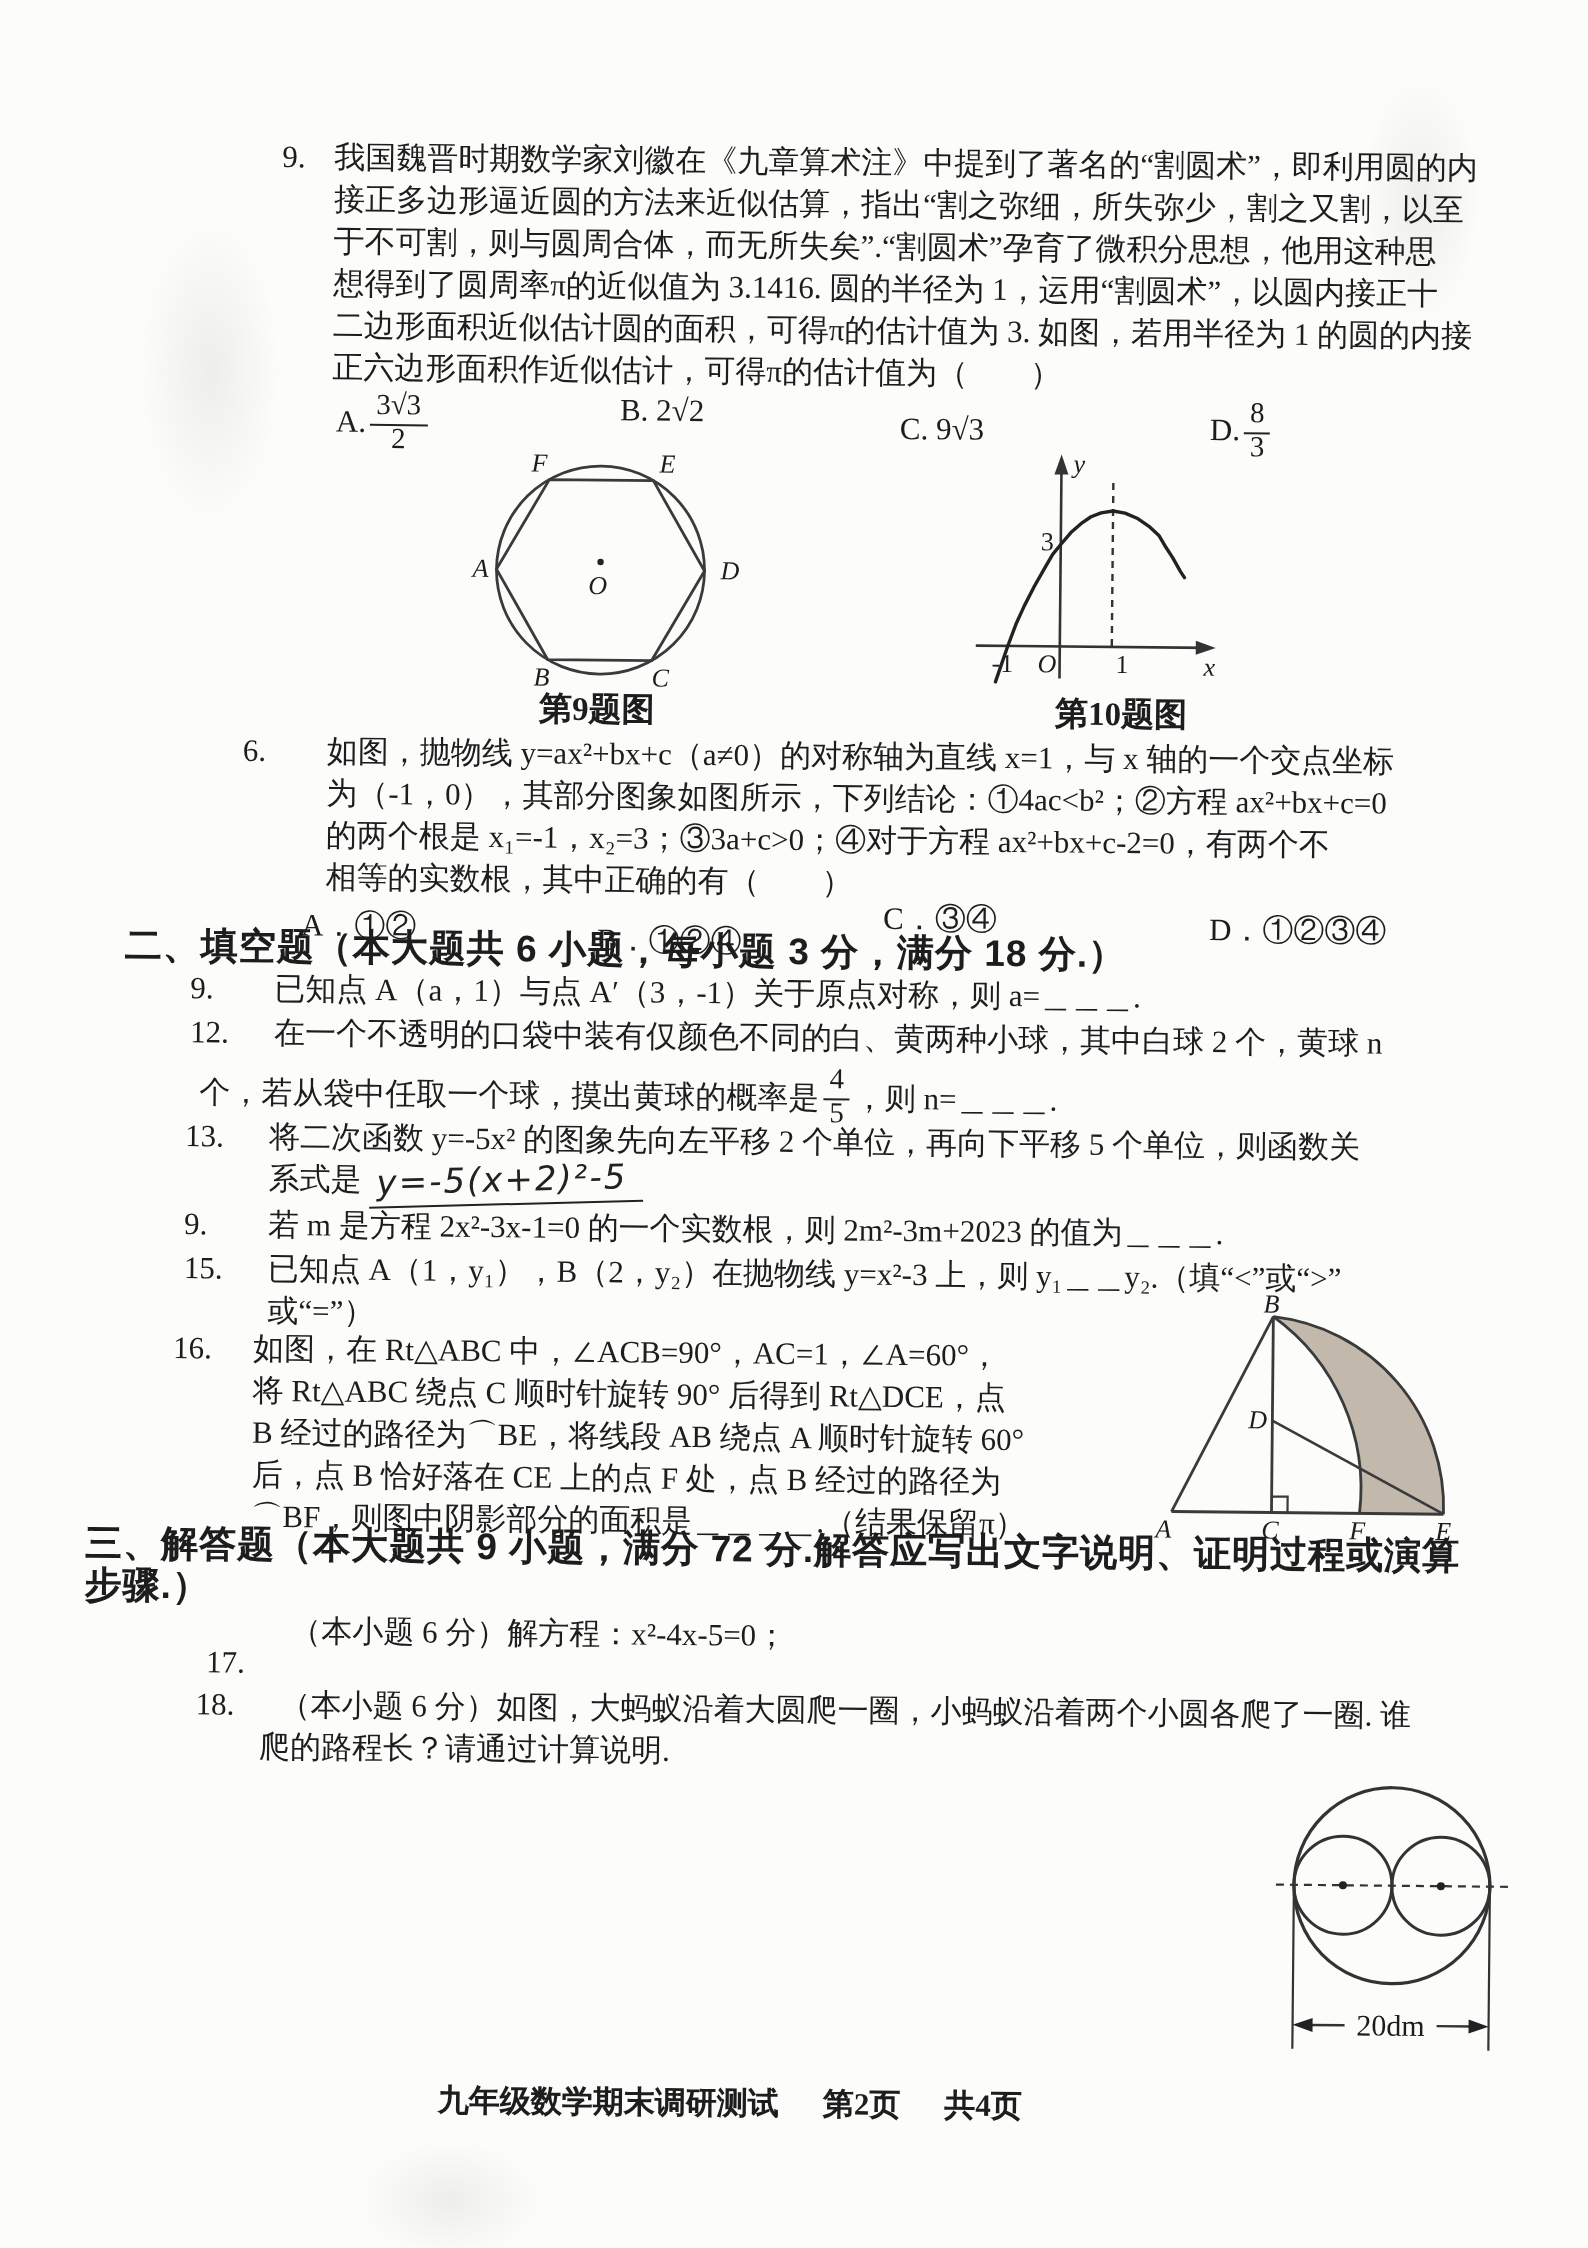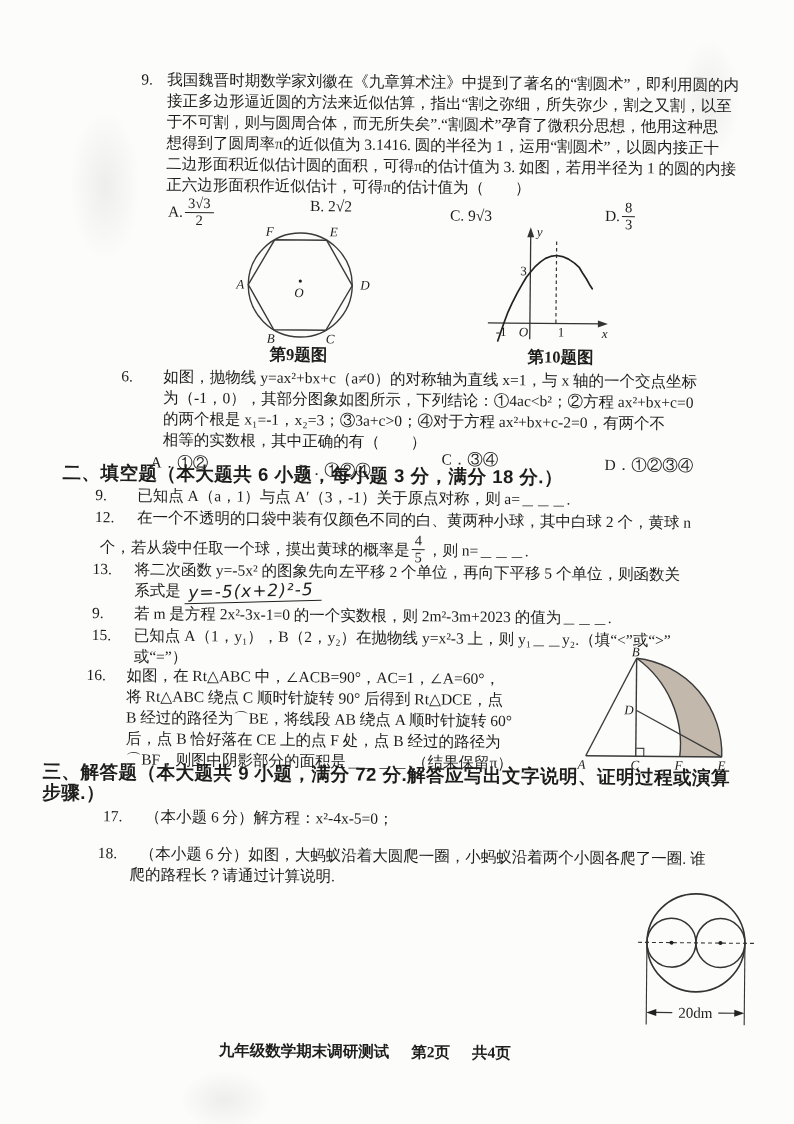--- a/index.html
+++ b/index.html
@@ -179,21 +179,21 @@
       <text class="figlabel" x="2" y="121">A</text>
       <text class="figlabel" x="55" y="121">C</text>
       <text class="figlabel" x="99" y="121">F</text>
       <text class="figlabel" x="142" y="121">E</text>
     </svg>
 
     <div class="h2" style="left:45px;top:762px;">三、解答题（本大题共 9 小题，满分 72 分.解答应写出文字说明、证明过程或演算</div>
     <div class="h2" style="left:45px;top:783px;text-align:right;">步骤.）</div>
 
     <section class="q" style="left:148px;top:808px;">
-      <span class="qnum" style="left:-42px;">17.</span>
+      <span class="qnum" style="left:-42px;margin-top:16px;">17.</span>
       <div class="ln">（本小题 6 分）解方程：x²-4x-5=0；</div>
     </section>
 
     <section class="q" style="left:143px;top:845px;">
       <span class="qnum" style="left:-42px;">18.</span>
       <div class="ln">（本小题 6 分）如图，大蚂蚁沿着大圆爬一圈，小蚂蚁沿着两个小圆各爬了一圈. 谁</div>
       <div class="ln" style="margin-left:-10px;">爬的路程长？请通过计算说明.</div>
     </section>
 
     <svg style="left:628px;top:882px;" width="146" height="150" viewBox="0 0 146 150">

